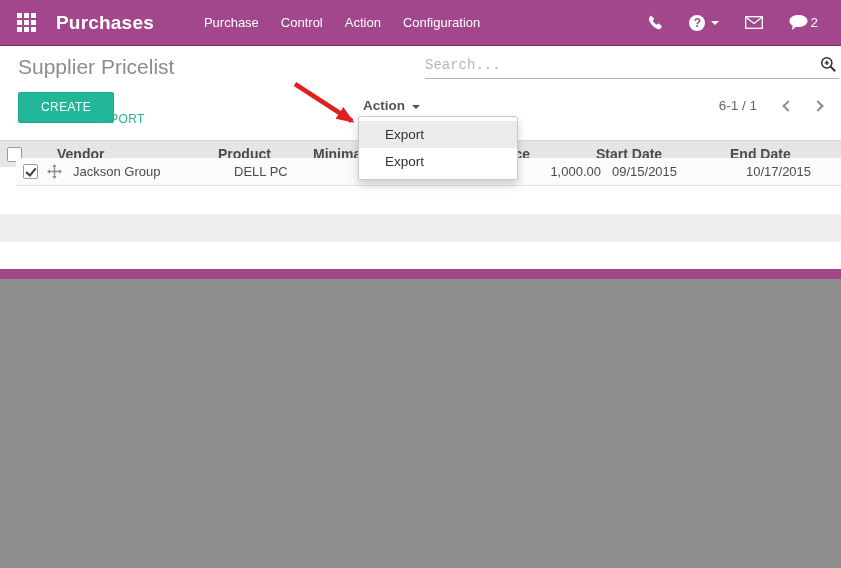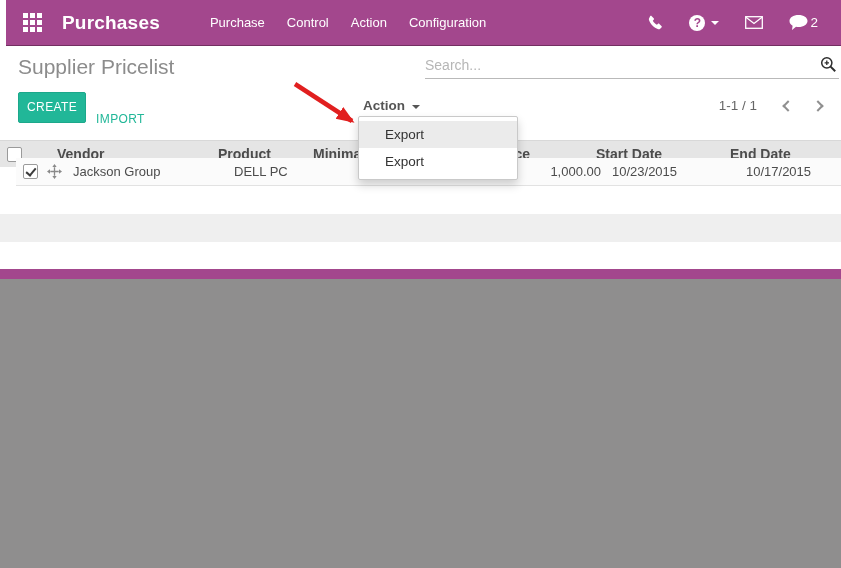--- a/index.html
+++ b/index.html
@@ -6,21 +6,21 @@
   html,body { width:841px; height:568px; }
   body {
     font-family:"Liberation Sans", sans-serif;
     position:relative; overflow:hidden; background:#ffffff;
   }
 
   
   .navbar {
     position:absolute; top:0; left:0; right:0; height:46px;
     background:#a3478d; border-bottom:1px solid #732f61;
-    display:flex; align-items:center; color:#fff;margin-left:6px;
+    display:flex; align-items:center; color:#fff;
   }
   .apps-grid {
     margin-left:17px; width:19px; height:19px; cursor:pointer;
     display:grid; grid-template-columns:repeat(3,4.5px); grid-template-rows:repeat(3,4.5px); gap:2.5px;
   }
   .apps-grid span { background:#fff; }
   .brand { margin-left:20px; font-size:19px; font-weight:bold; letter-spacing:.2px; cursor:pointer; }
   .nav-menu { display:flex; margin-left:39px; }
   .nav-item { font-size:13px; padding:9px 11px; cursor:pointer; white-space:nowrap; }
   .nav-right { margin-left:auto; display:flex; align-items:center; margin-right:10px; }
@@ -38,29 +38,29 @@
   .chat-count { font-size:13.5px; margin-left:2px; color:#fff; }
 
   
   .page-title { position:absolute; left:18px; top:55px; font-size:21px; color:#8c8c8c; }
   .search-bar {
     position:absolute; left:425px; right:2px; top:52px; height:27px;
     border-bottom:1px solid #b9b9b9; display:flex; align-items:center;
   }
   .search-bar input {
     flex:1; border:none; outline:none; font-size:14px; color:#8b5cf6;
-    font-family:Liberation Sans, sans-serif; background:transparent;
+    font-family:Liberation Mono, monospace; background:transparent;
   }
   .search-bar input::placeholder { color:#b6b6b6; }
   .search-ico { padding:0 2px 2px 6px; cursor:pointer; display:flex; }
 
   .btn-create {
     position:absolute; left:18px; top:92px;
     background:#21b798; color:#fff; border:1px solid #1ca88b; border-radius:2px;
-    font-size:12px; letter-spacing:.4px; padding:7px 8px 8px; cursor:pointer;
+    font-size:12px; letter-spacing:.4px; padding:7px 22px 8px; cursor:pointer;
     font-family:"Liberation Sans", sans-serif;
   }
   .link-import {
     position:absolute; left:96px; top:112px;
     color:#21b798; font-size:12px; letter-spacing:.4px; cursor:pointer;
   }
   .action-btn {
     position:absolute; left:363px; top:98px;
     font-size:13.5px; font-weight:bold; color:#555; cursor:pointer;
     display:flex; align-items:center;
@@ -197,21 +197,21 @@
 
 <button class="btn-create">CREATE</button>
 <span class="link-import">IMPORT</span>
 
 <div class="action-btn">
   <span>Action</span>
   <span class="caret-dark"></span>
 </div>
 
 <div class="pager">
-  <span class="pager-range">1-1 / 1</span>
+  <span class="pager-range">6-1 / 1</span>
   <span class="chev chev-left"></span>
   <span class="chev chev-right"></span>
 </div>
 
 <div class="thead">
   <div class="col-cb">
     <span class="checkbox"></span>
   </div>
   <div class="col-handle"></div>
   <div class="col-vendor">Vendor</div>
@@ -229,21 +229,21 @@
   <div class="col-handle">
     <svg width="15" height="15" viewBox="0 0 16 16">
       <path d="M8 3.5v9M3.5 8h9" stroke="#8a8a8a" stroke-width="1.4" fill="none"></path>
       <path d="M8 0 5.7 3.2h4.6zM8 16l-2.3-3.2h4.6zM0 8l3.2-2.3v4.6zM16 8l-3.2-2.3v4.6z" fill="#8a8a8a"></path>
     </svg>
   </div>
   <div class="col-vendor">Jackson Group</div>
   <div class="col-product">DELL PC</div>
   <div class="col-minqty">2.00</div>
   <div class="col-price">1,000.00</div>
-  <div class="col-start">10/23/2015</div>
+  <div class="col-start">09/15/2015</div>
   <div class="col-end">10/17/2015</div>
 </div>
 
 <div class="gray-band"></div>
 <div class="magenta-bar"></div>
 <div class="bottom-gray"></div>
 
 <ul class="dropdown">
   <li class="menu-item highlighted">Export</li>
   <li class="menu-item">Export</li>

